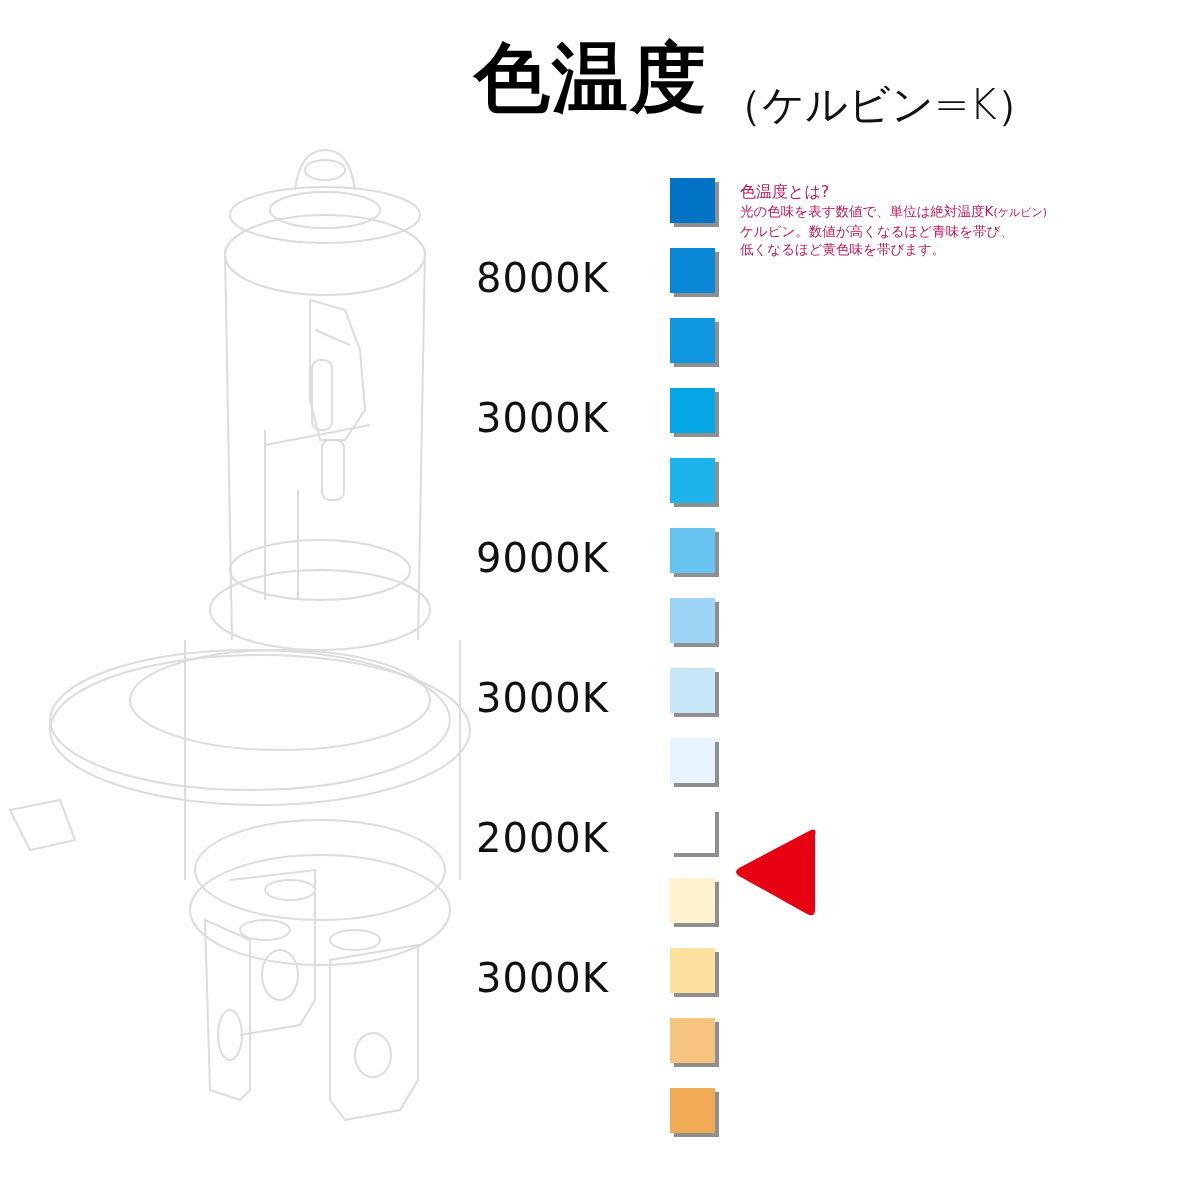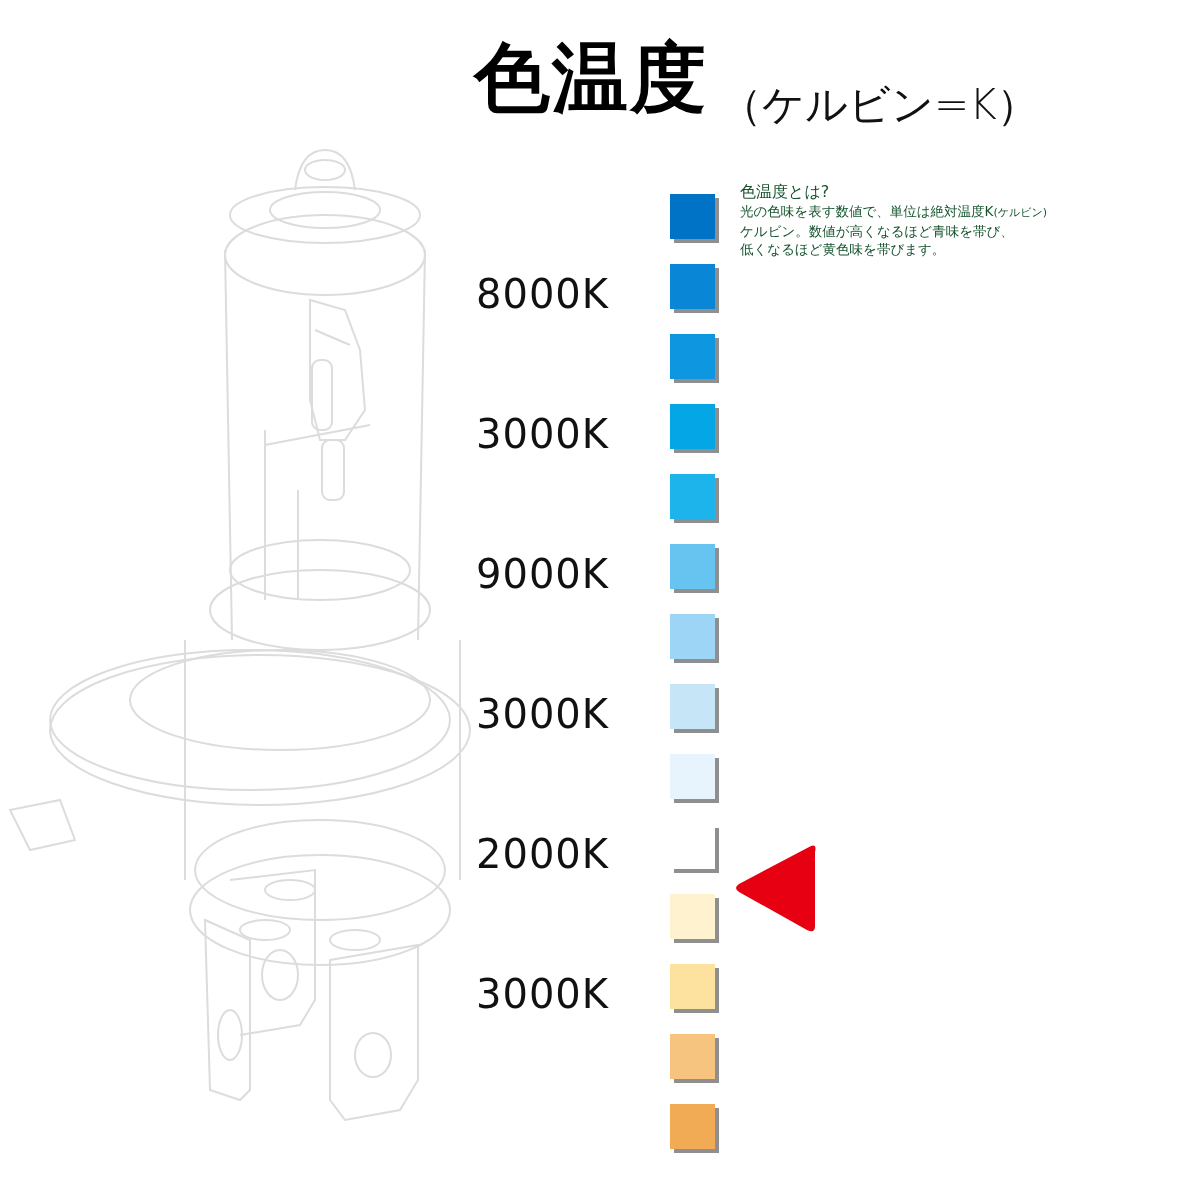--- a/index.html
+++ b/index.html
@@ -1,25 +1,25 @@
 <!DOCTYPE html>
 <html><head>
 <meta charset="utf-8">
 <style>
   html, body { margin:0; padding:0; background:#ffffff; }
   body { width:1200px; height:1200px; position:relative; overflow:hidden; font-family:"DejaVu Sans","Liberation Sans",sans-serif; }
   .title { position:absolute; left:474px; top:40px; font-size:76px; font-weight:900; color:#000; letter-spacing:2px; line-height:1; font-family:"DejaVu Sans",sans-serif; }
   .subtitle { position:absolute; left:720px; top:84px; font-size:42px; color:#111; line-height:1; font-family:"DejaVu Sans",sans-serif; font-weight:300; }
   .bulb { position:absolute; left:0; top:130px; width:480px; height:1000px; }
-  .scale { position:absolute; left:0; top:16px; width:1200px; height:1164px; }
+  .scale { position:absolute; left:0; top:0; width:1200px; height:1164px; }
   .label { position:absolute; left:476px; font-size:40px; color:#111; font-family:"DejaVu Sans",sans-serif; letter-spacing:1px; line-height:1; }
   .swatch { position:absolute; left:670px; width:45px; height:45px; }
   .swatch .shadow { position:absolute; left:4px; top:4px; width:45px; height:45px; background:#8f8f8f; }
   .swatch .face { position:absolute; left:0; top:0; width:45px; height:45px; }
-  .info { position:absolute; left:740px; top:182px; color:#14532d; font-family:"DejaVu Sans",sans-serif; }
+  .info { position:absolute; left:740px; top:182px; color:#be185d; font-family:"DejaVu Sans",sans-serif; }
   .info .h { font-size:16px; line-height:20px; }
   .info .b { font-size:13.5px; line-height:18px; white-space:nowrap; }
   .info .small { font-size:11px; }
   .pointer { position:absolute; left:733px; top:826px; width:84px; height:92px; }
 </style>
 </head>
 <body>
 
 <svg class="bulb" viewBox="0 130 480 1000" xmlns="http://www.w3.org/2000/svg">
   <g fill="none" stroke="#dcdcdc" stroke-width="2">

